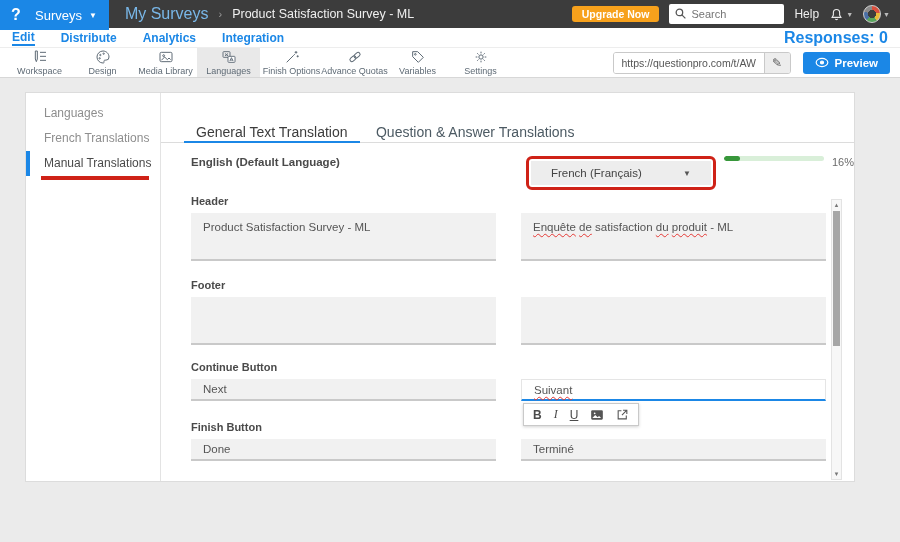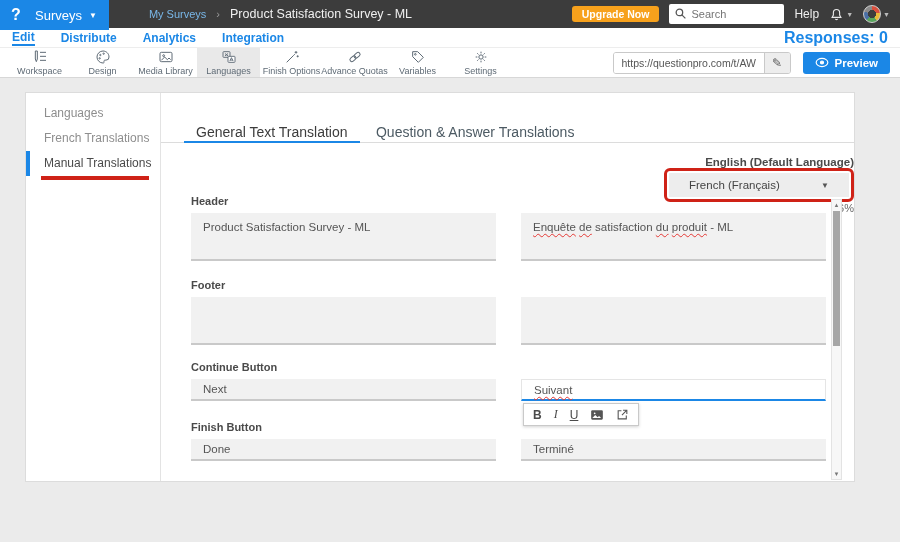--- a/index.html
+++ b/index.html
@@ -8,21 +8,21 @@
   .app { width:900px; height:542px; position:relative; background:#ebebeb; }
 
   
   .topbar { height:28px; background:#3c3c3c; display:flex; align-items:flex-start; position:relative; z-index:5; }
   .brand { height:30px; background:#1b87e6; display:flex; align-items:center; padding:0 12px 0 6px; gap:9px; }
   .logo { width:20px; height:20px; display:flex; align-items:center; justify-content:center;
           color:#fff; font-weight:bold; font-size:16px; }
   .brand-label { color:#fff; font-size:13px; font-weight:400; }
   .brand .caret { color:#fff; font-size:8px; margin-left:-2px; }
   .crumbs { display:flex; align-items:center; height:28px; margin-left:16px; gap:10px; }
-  .crumb-root { color:#79b7e8; font-size:11px;margin-left:24px; }
+  .crumb-root { color:#79b7e8; font-size:16px; }
   .crumb-sep { color:#9a9a9a; font-size:11px; }
   .crumb-title { color:#f0f0f0; font-size:12.5px; }
   .top-right { margin-left:auto; display:flex; align-items:center; height:28px; gap:10px; padding-right:10px; }
   .upgrade-btn { background:#f7a11c; color:#fff; font-size:10.5px; font-weight:700;
                  border:none; border-radius:3px; height:16px; padding:0 10px; cursor:pointer; }
   .searchbox { position:relative; width:115px; height:20px; }
   .searchbox input { width:100%; height:100%; border:none; border-radius:2px; background:#fff;
                      font-size:11px; padding:0 6px 0 22px; color:#444; font-family:inherit; }
   .searchbox .mag { position:absolute; left:5px; top:3px; }
   .help-link { color:#eee; font-size:12px; }
@@ -63,21 +63,21 @@
   .side-item { height:25px; line-height:25px; font-size:12px; color:#8e8e8e; padding-left:18px; cursor:pointer; }
   .side-item.active { color:#4a4a4a; border-left:4px solid #1b87e6; padding-left:14px; }
   .red-underline { height:4px; width:108px; background:#cf2217; margin:0 0 0 15px; }
 
   .content { flex:1; position:relative; }
   .tabbar { margin-top:30px; border-bottom:1px solid #dcdcdc; padding-left:23px; }
   .tab { display:inline-block; font-size:14px; font-weight:400; padding:0 12px 1px; cursor:pointer; }
   .tab.active { color:#3c3c3c; border-bottom:2px solid #1b87e6; margin-bottom:-1px; }
   .tab.inactive { color:#4c5a63; }
 
-  .langrow { display:flex; align-items:flex-end; margin-top:13px; padding-left:30px; height:30px;flex-direction:column; }
+  .langrow { display:flex; align-items:flex-start; margin-top:13px; padding-left:30px; height:30px; }
   .lang-src { font-size:11.5px; font-weight:700; color:#4a4a4a; flex:1; }
   .annot-box { border:3px solid #cf2217; border-radius:6px; padding:2px; display:inline-block; }
   .ddl { width:180px; height:24px; background:#ededed; display:flex; align-items:center;
          justify-content:space-between; padding:0 20px; font-size:11.5px; color:#444; cursor:pointer; }
   .ddl .caret { font-size:8px; color:#555; }
   .progress { width:100px; height:5px; background:#d9efd9; border-radius:3px; margin-left:8px; overflow:hidden; }
   .progress-fill { height:100%; background:#38973b; border-radius:3px; }
   .pct { font-size:11px; color:#6a6a6a; margin-left:8px; }
 
   .rows { margin-top:9px; padding-left:30px; }

